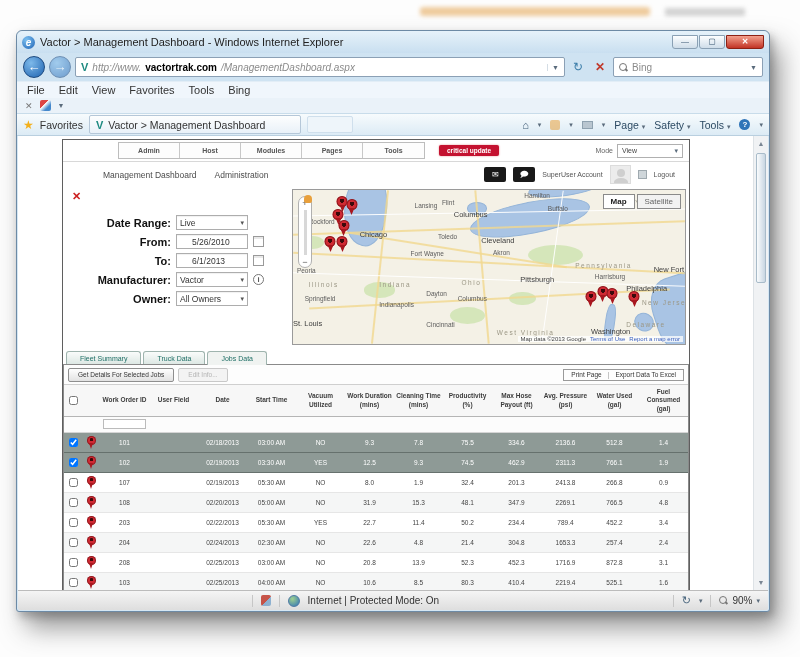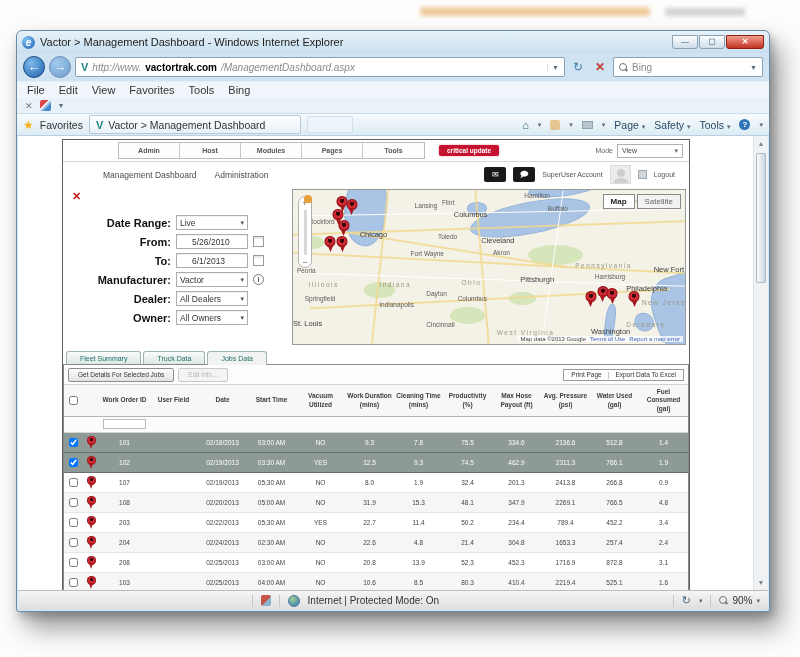--- a/index.html
+++ b/index.html
@@ -312,27 +312,20 @@
                   </span>
                 <span class="calendar-ico"></span>
               </div>
               <div class="frow2">
                 <span class="flabel">Manufacturer:</span>
                 <span class="fctrl">
                     <span>Vactor</span>
                     <span class="da">▾</span>
                   </span>
                 <span class="info-ico">i</span>
-              </div>
-              <div class="frow2">
-                <span class="flabel">Dealer:</span>
-                <span class="fctrl">
-                    <span>All Dealers</span>
-                    <span class="da">▾</span>
-                  </span>
               </div>
               <div class="frow2">
                 <span class="flabel">Owner:</span>
                 <span class="fctrl">
                     <span>All Owners</span>
                     <span class="da">▾</span>
                   </span>
               </div>
             </div>
           </div>

